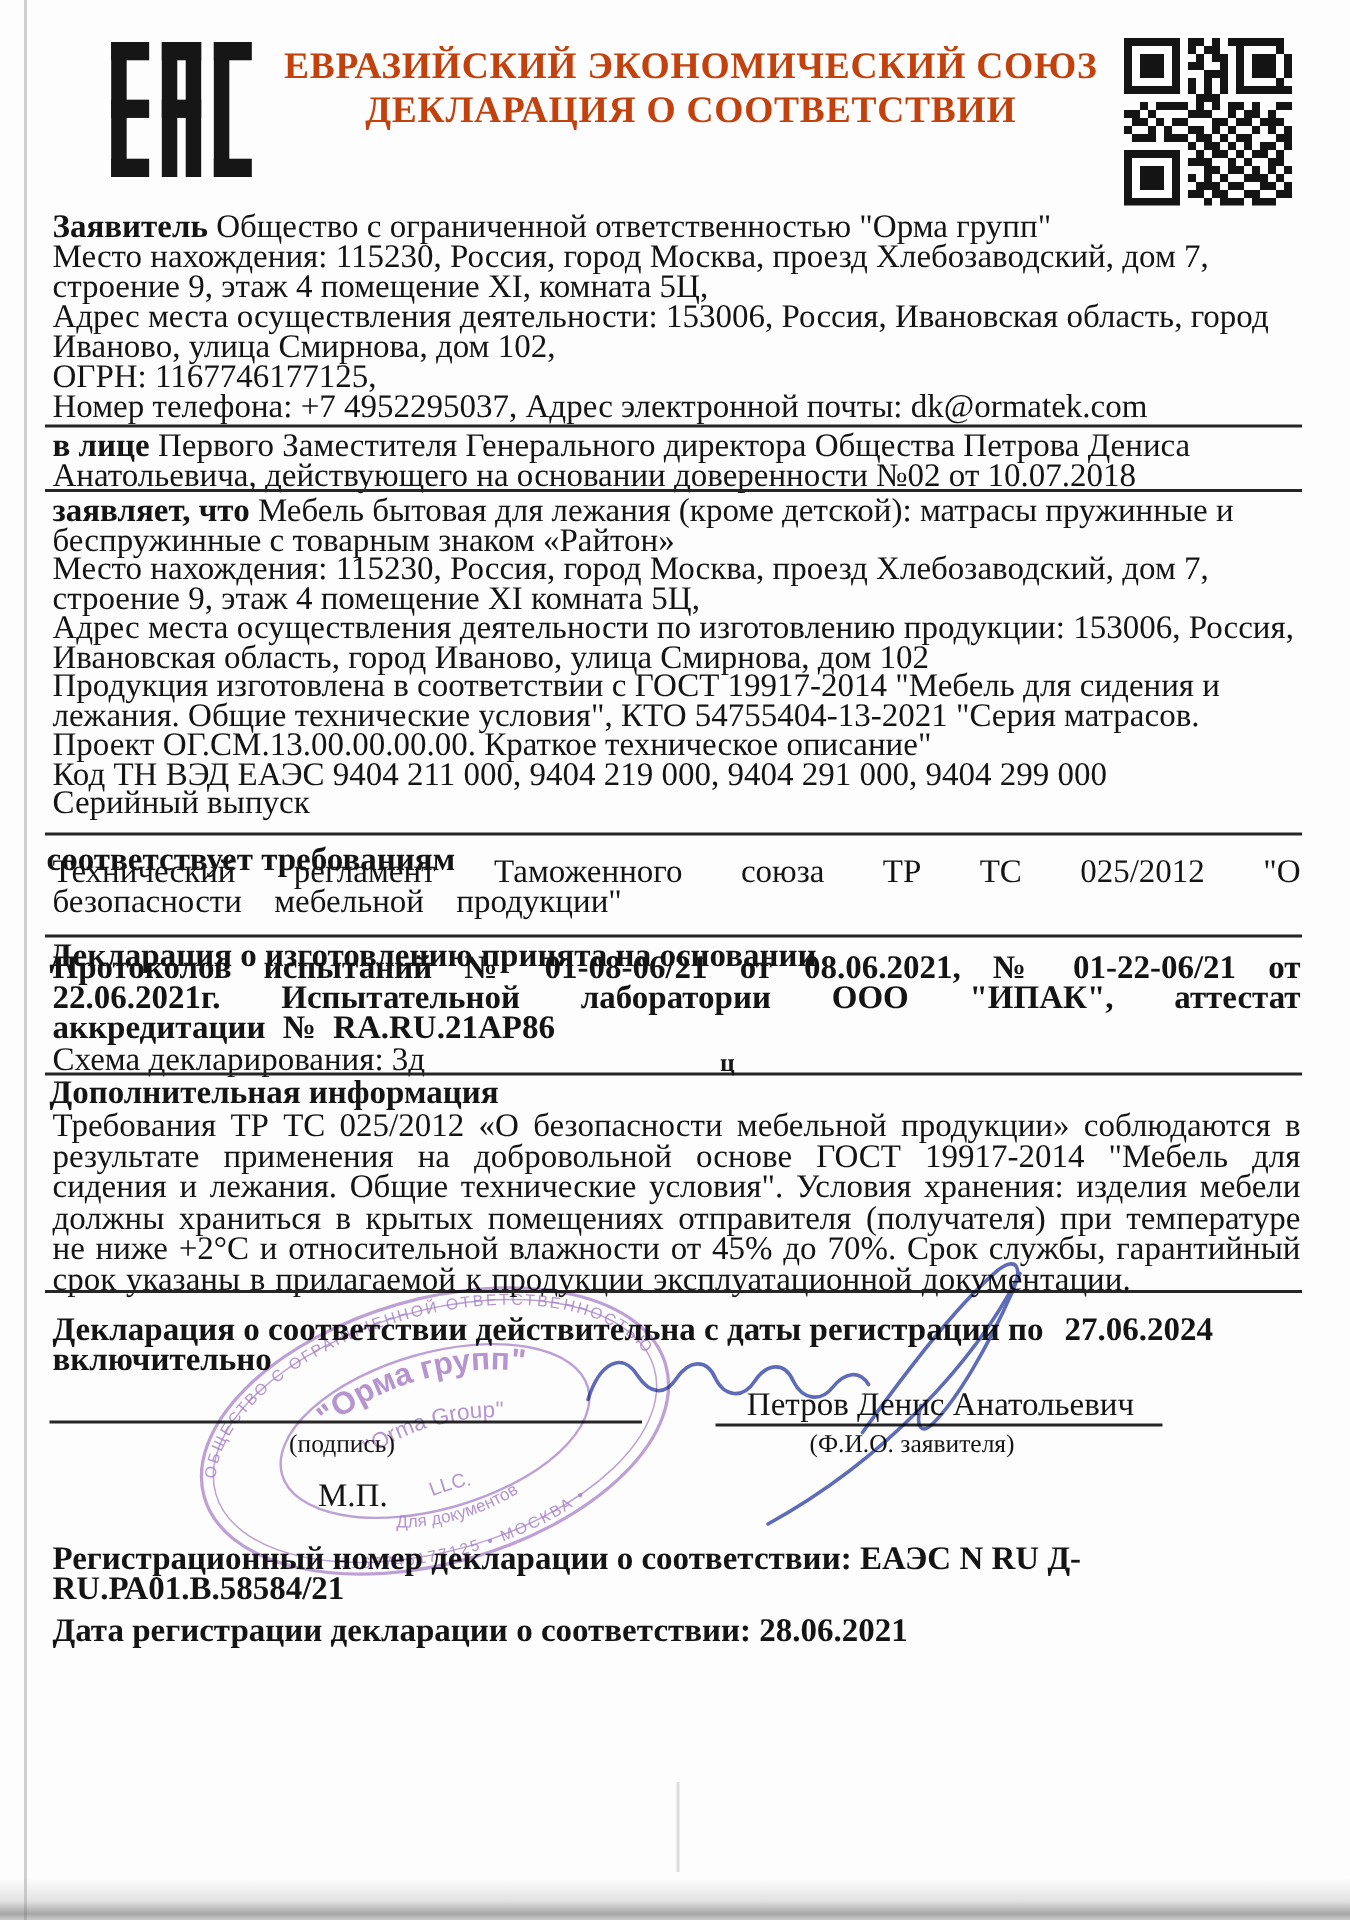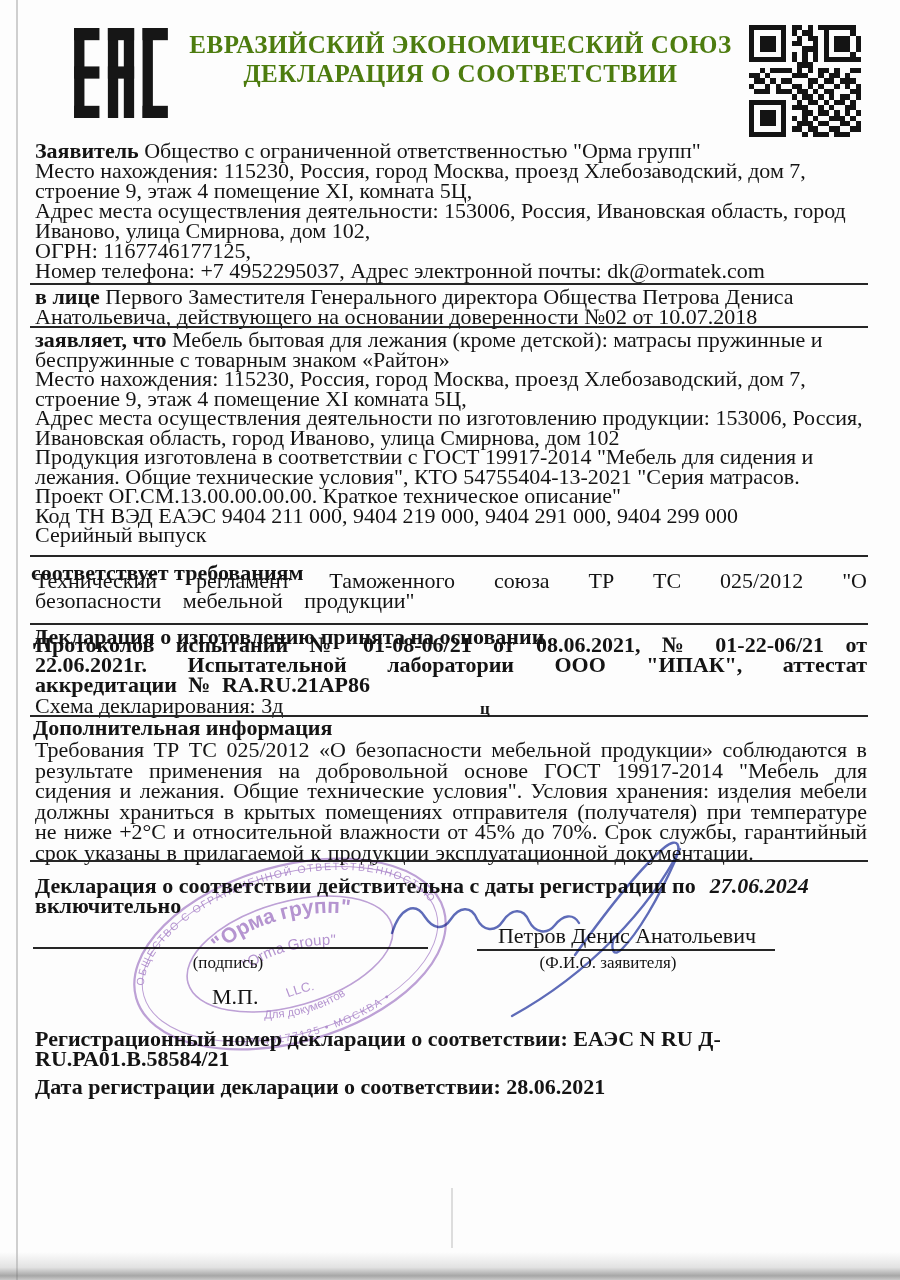--- a/index.html
+++ b/index.html
@@ -7,21 +7,21 @@
     position:relative;width:900px;height:1280px;background:#fdfdfd;overflow:hidden;
     font-family:"Liberation Serif","DejaVu Serif",serif;color:#141414;
   }
   .abs{position:absolute;}
   .body-text{font-size:22px;line-height:20px;}
   .tight{font-size:22px;line-height:19.5px;}
   .b{font-weight:bold;}
   .rule{position:absolute;height:2px;background:#262626;}
   .justify{text-align:justify;}
   .center{text-align:center;}
-  .title{font-weight:bold;font-size:25px;line-height:29px;letter-spacing:0.5px;color:#4d7c0f;}
+  .title{font-weight:bold;font-size:25px;line-height:29px;letter-spacing:0.5px;color:#c2410c;}
   .cap{font-size:17px;}
   .qr{image-rendering:pixelated;}
   .stamp-svg{mix-blend-mode:multiply;opacity:0.85;}
   .sig-svg{mix-blend-mode:multiply;}
   .edge-left{position:absolute;left:16px;top:0;width:2px;height:1280px;background:#cfcfcf;}
   .edge-bottom{
     position:absolute;left:0;top:1252px;width:900px;height:28px;
     background:linear-gradient(to bottom, rgba(255,255,255,0) 0%, rgba(175,175,175,0.35) 55%, rgba(120,120,120,0.65) 85%, rgba(150,150,150,0.5) 100%);
   }
   .fold{position:absolute;left:451px;top:1188px;width:2px;height:60px;background:rgba(160,160,160,0.35);}
@@ -334,21 +334,21 @@
 
   <div class="rule" style="left:30px;top:715px;width:838px;"></div>
   <div class="abs b" style="left:480px;top:699px;font-size:17px;">ц</div>
 
   <div class="abs body-text b" style="left:33px;top:718px;">Дополнительная информация</div>
   <div class="abs body-text justify" style="left:35px;top:740px;width:832px;word-spacing:1px;line-height:20.5px;">Требования ТР ТС 025/2012 «О безопасности мебельной продукции» соблюдаются в результате применения на добровольной основе ГОСТ 19917-2014 "Мебель для сидения и лежания. Общие технические условия". Условия хранения: изделия мебели должны храниться в крытых помещениях отправителя (получателя) при температуре не ниже +2°С и относительной влажности от 45% до 70%. Срок службы, гарантийный срок указаны в прилагаемой к продукции эксплуатационной документации.</div>
 
   <div class="rule" style="left:30px;top:860px;width:838px;"></div>
 
   <div class="abs body-text b" style="left:35px;top:876px;">
-    <span>Декларация о соответствии действительна с даты регистрации по</span><span style="margin-left:14px;font-style:italic;">27.06.2024</span> <span>включительно</span>
+    <span>Декларация о соответствии действительна с даты регистрации по</span><span style="margin-left:14px;">27.06.2024</span> <span>включительно</span>
   </div>
 
   <div class="rule" style="left:33px;top:947px;width:395px;"></div>
   <div class="abs body-text center" style="left:477px;top:926px;width:300px;">Петров Денис Анатольевич</div>
   <div class="rule" style="left:477px;top:949px;width:298px;"></div>
   <div class="abs cap center" style="left:148px;top:953px;width:160px;">(подпись)</div>
   <div class="abs cap center" style="left:500px;top:953px;width:216px;">(Ф.И.О. заявителя)</div>
   <div class="abs body-text" style="left:212px;top:987px;">М.П.</div>
 
   <div class="abs body-text b" style="left:35px;top:1029px;">

